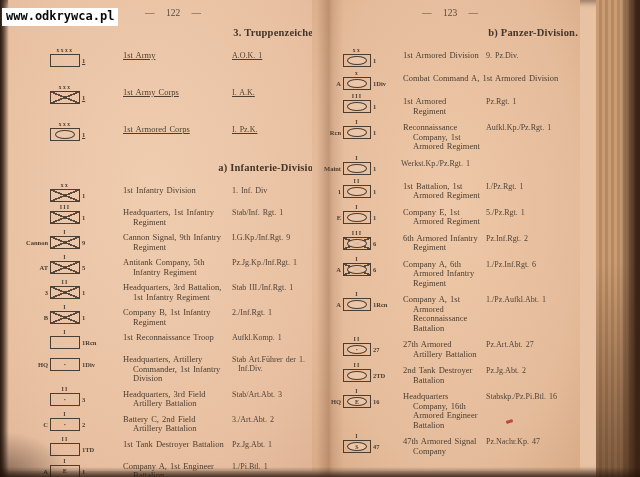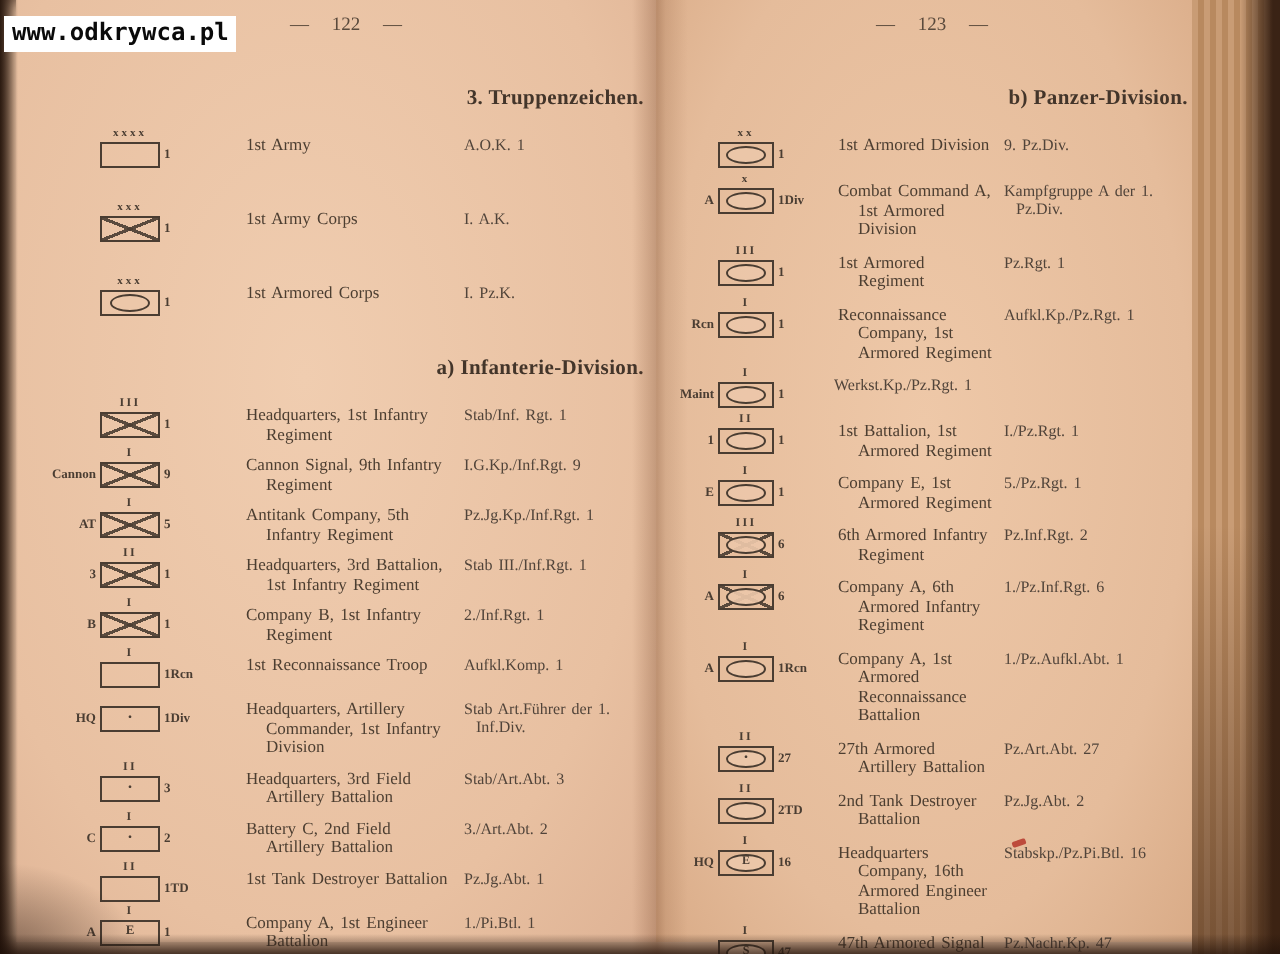--- a/index.html
+++ b/index.html
@@ -2,49 +2,49 @@
 <html><head>
 <meta charset="utf-8">
 <style>
   html,body{margin:0;padding:0;background:#2b1a10;}
   .scan{position:relative;width:640px;height:477px;overflow:hidden;
         background:#e9c2a3;font-family:"Liberation Serif","DejaVu Serif",serif;color:#4c3e31;
         box-shadow:inset 0 3px 6px rgba(40,20,10,.25), inset 0 -4px 9px rgba(40,20,10,.35), inset 4px 0 6px rgba(40,20,10,.3);}
   .page{position:absolute;top:0;height:471px;box-sizing:border-box;}
   .page-left{left:8px;width:320px;padding:8px 6px 0 16px;
         background:radial-gradient(ellipse at 45% 40%,#f0cdb0,#e8c0a1 70%,#deb294);}
-  .page-right{left:328px;width:268px;padding:8px 2px 0 10px;
+  .page-right{left:312px;width:268px;padding:8px 2px 0 10px;
         background:radial-gradient(ellipse at 50% 45%,#eec8a8,#e5bc9b 70%,#d9ab87);}
   .edge-left{position:absolute;left:0;top:0;width:9px;height:100%;
         background:linear-gradient(to right,#2b1a10,rgba(43,26,16,0));}
   .fore-edge{position:absolute;right:0;top:0;width:44px;height:100%;
         background:
           linear-gradient(to bottom,rgba(62,35,17,0) 55%,rgba(62,35,17,.55) 100%),
           linear-gradient(to right,rgba(58,35,21,0) 55%,#3a2315 92%),
           repeating-linear-gradient(to right,#c99c75 0 3px,#b8895f 3px 6px);}
   .gutter{position:absolute;left:316px;top:0;width:28px;height:100%;pointer-events:none;
         background:linear-gradient(to right,rgba(120,70,40,0),rgba(110,62,34,.30) 45%,rgba(110,62,34,.14) 60%,rgba(120,70,40,0));}
   .bottom-shadow{position:absolute;left:0;bottom:0;width:100%;height:10px;
         background:linear-gradient(to top,rgba(30,15,8,.65),rgba(30,15,8,0));}
   .corner-shadow{position:absolute;left:0;bottom:0;width:70px;height:46px;
         background:radial-gradient(ellipse at left bottom,rgba(30,15,8,.5),transparent 70%);}
   .watermark{position:absolute;left:2px;top:8px;background:#ffffff;color:#0a0a0a;
         font-family:"DejaVu Sans Mono","Liberation Mono",monospace;font-weight:bold;
         font-size:12px;line-height:15px;padding:1px 4px 2px 4px;}
   .red-mark{position:absolute;left:506px;top:420px;width:7px;height:3px;background:#b5372b;
         transform:rotate(-18deg);opacity:.85;border-radius:1px;}
 
-  .page-header{text-align:center;font-size:9.5px;color:#5a4a3c;word-spacing:9px;margin-bottom:26px;}
+  .page-header{text-align:center;font-size:9.5px;color:#5a4a3c;word-spacing:9px;margin-bottom:9px;}
   .page-title,.subtitle{text-align:right;font-weight:bold;font-size:10.5px;color:#43352a;
         letter-spacing:.2px;margin:0 0 13px 0;}
   .subtitle{margin-top:5px;}
 
   .row{display:flex;align-items:flex-start;margin-bottom:6px;min-height:15px;}
   .page-right .row{margin-bottom:7px;}
-  .page-left .section:first-child .row{margin-bottom:21px;}
+  .page-left .section:first-child .row{margin-bottom:21px;text-decoration:underline;}
 
   .sym{flex:none;display:flex;align-items:center;justify-content:flex-end;padding-top:3px;}
   .page-left .sym{width:96px;}
   .page-right .sym{width:78px;}
   .pre{font-size:6.5px;font-weight:bold;margin-right:2px;white-space:nowrap;color:#4a3d32;}
   .suf{font-size:6.5px;font-weight:bold;padding-left:2px;white-space:nowrap;color:#4a3d32;}
   .page-left .suf{width:38px;}
   .page-right .suf{width:27px;}
   .boxwrap{position:relative;flex:none;}
   .top-marks{position:absolute;left:50%;transform:translateX(-50%);top:-7px;
@@ -111,20 +111,31 @@
             </div>
             <div class="unit">1st Armored Corps</div>
             <div class="ger">I. Pz.K.</div>
           </div>
         </div>
         <div class="section">
           <div class="subtitle">a) Infanterie-Division.</div>
           <div class="row">
             <div class="sym">
               <span class="boxwrap">
+                <span class="top-marks marks-x">xx</span>
+                <span class="box crossed"></span>
+              </span>
+              <span class="suf">1</span>
+            </div>
+            <div class="unit">1st Infantry Division</div>
+            <div class="ger">1. Inf. Div</div>
+          </div>
+          <div class="row">
+            <div class="sym">
+              <span class="boxwrap">
                 <span class="top-marks marks-roman">III</span>
                 <span class="box crossed"></span>
               </span>
               <span class="suf">1</span>
             </div>
             <div class="unit">Headquarters, 1st Infantry Regiment</div>
             <div class="ger">Stab/Inf. Rgt. 1</div>
           </div>
           <div class="row">
             <div class="sym">
@@ -277,21 +288,20 @@
               <span class="pre">A</span>
               <span class="boxwrap">
                 <span class="top-marks marks-x">x</span>
                 <span class="box">
                   <span class="oval"></span>
                 </span>
               </span>
               <span class="suf">1Div</span>
             </div>
             <div class="unit">Combat Command A, 1st Armored Division</div>
-            <div class="ger">Kampfgruppe A der 1. Pz.Div.</div>
           </div>
           <div class="row">
             <div class="sym">
               <span class="boxwrap">
                 <span class="top-marks marks-roman">III</span>
                 <span class="box">
                   <span class="oval"></span>
                 </span>
               </span>
               <span class="suf">1</span>

